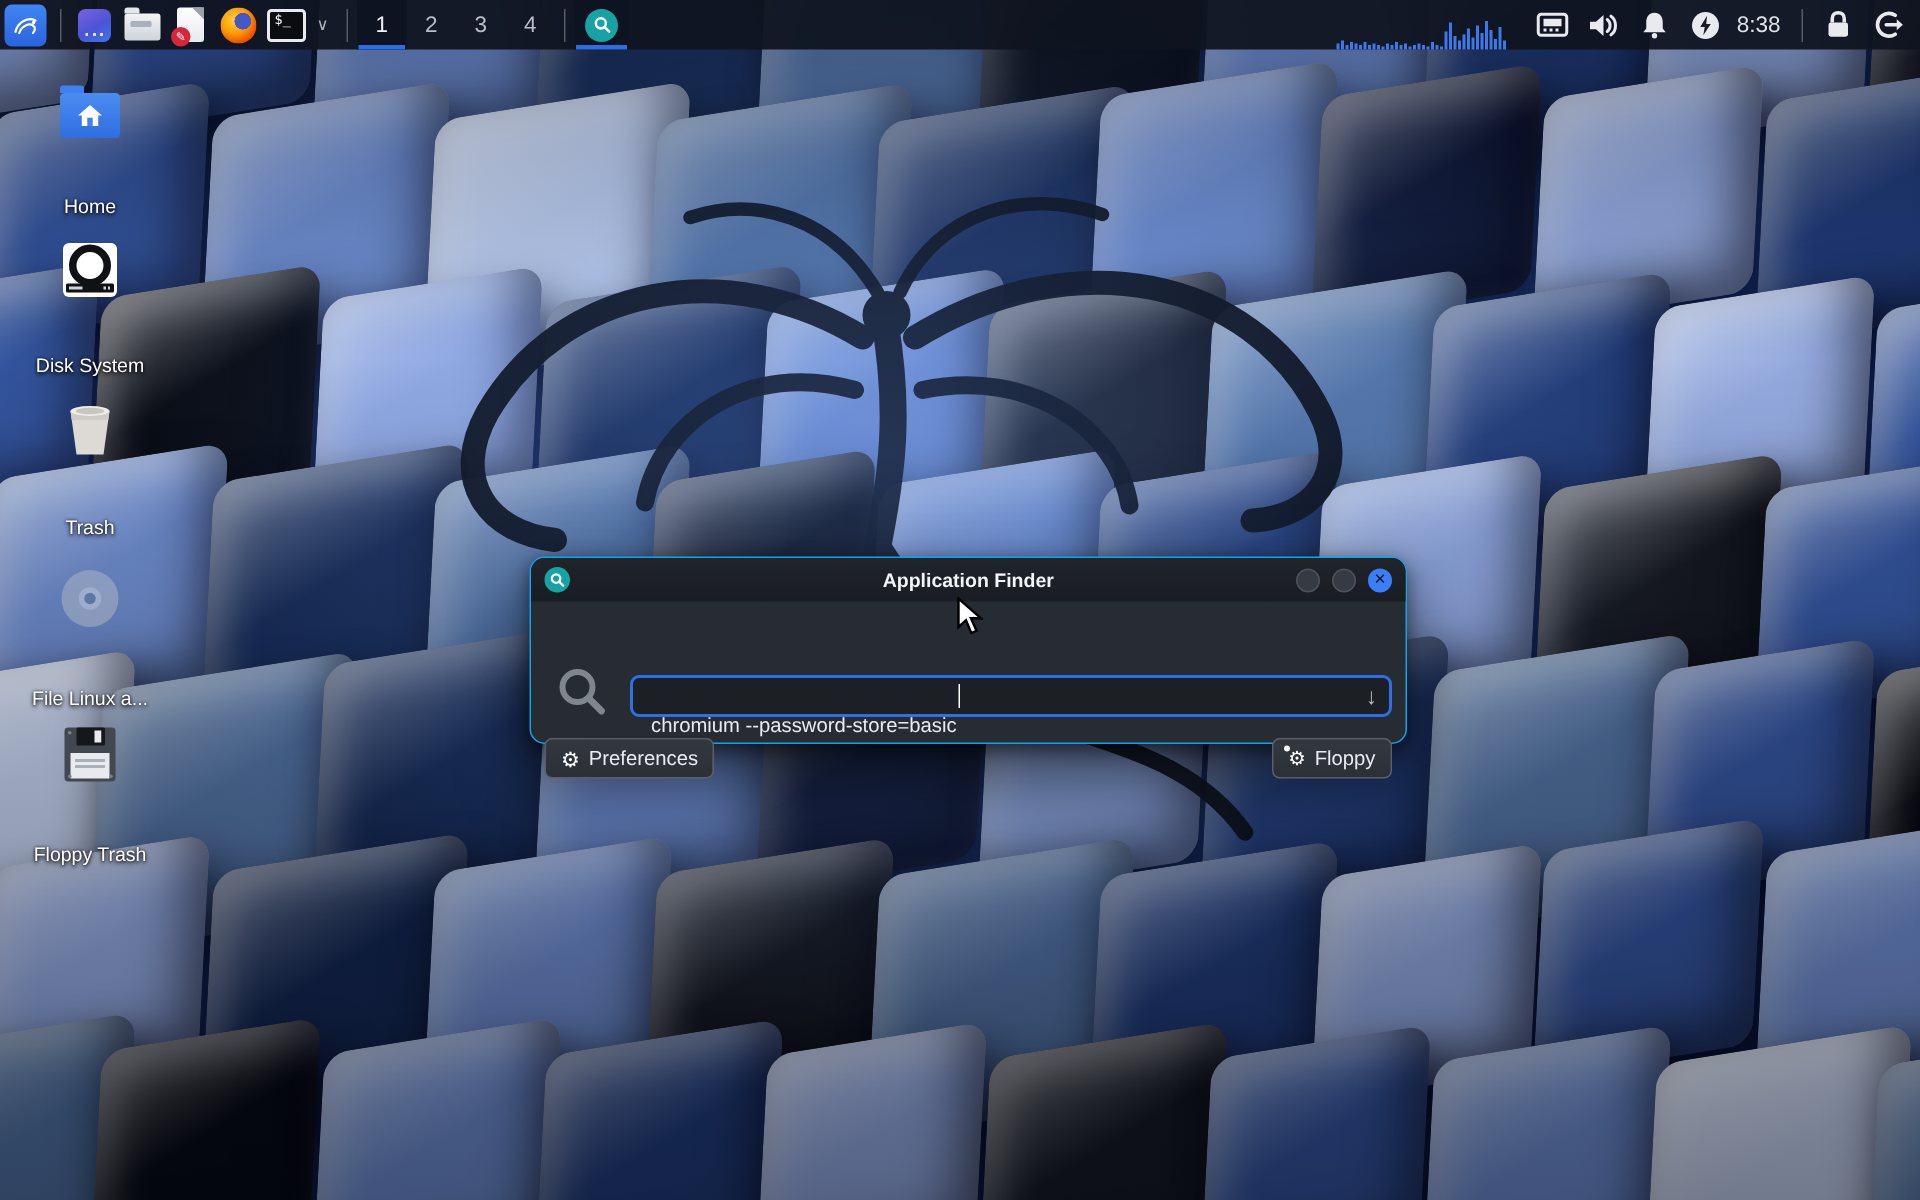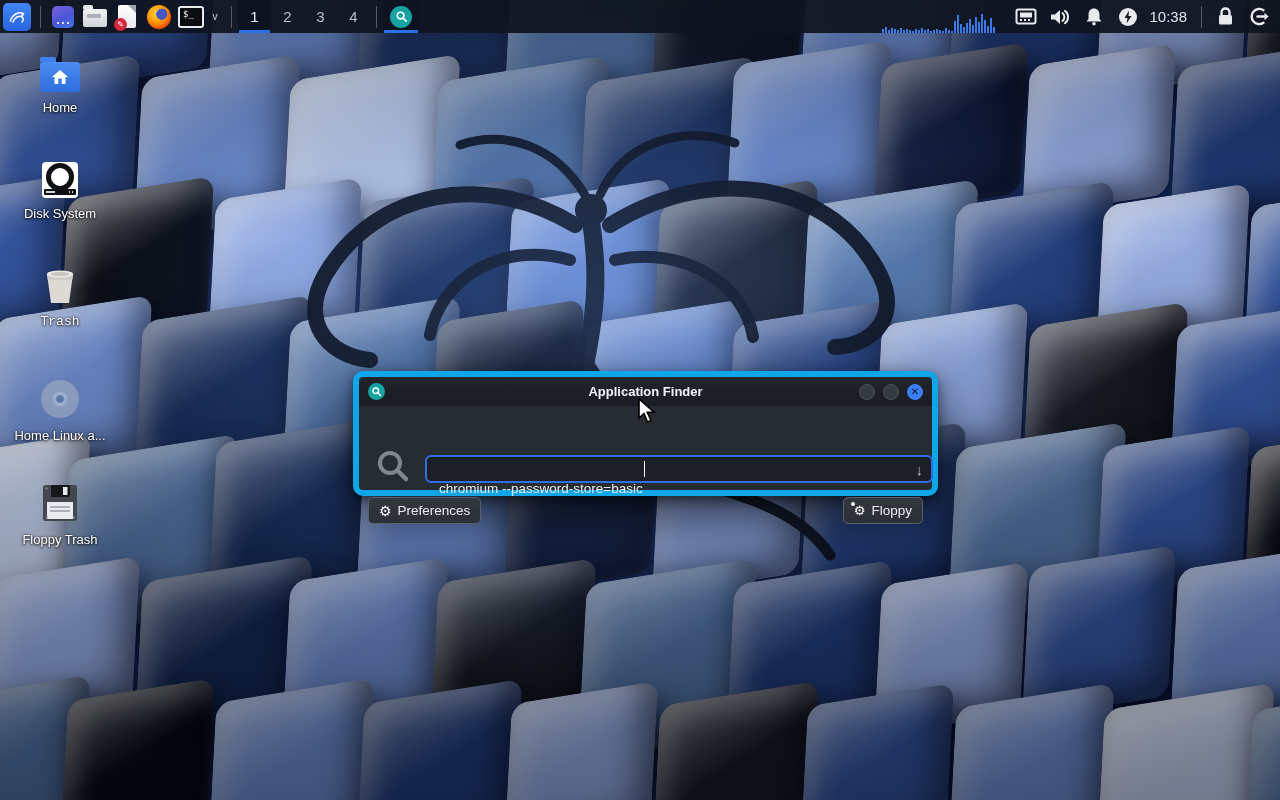--- a/index.html
+++ b/index.html
@@ -45,34 +45,34 @@
   .underline{position:absolute;left:1px;right:1px;bottom:0;height:3px;background:#2a6ee8;}
   .finder-btn{width:36px;height:33px;display:flex;align-items:center;justify-content:center;background:#0d1320;position:relative;flex:none;}
   .teal-circle{width:22px;height:22px;border-radius:50%;background:#17a3a3;display:flex;align-items:center;justify-content:center;}
   #panel-spacer{flex:1;}
   #cpu-graph{display:flex;align-items:flex-end;gap:1px;height:33px;padding-bottom:1px;flex:none;margin-right:14px;}
   .cpubar{width:2px;background:#3b78e8;flex:none;}
   .tray{width:34px;height:33px;display:flex;align-items:center;justify-content:center;flex:none;}
   #clock{color:#dfe3e8;font-size:15px;margin:0 8px 0 4px;flex:none;}
   
   #desktop-icons{position:absolute;left:10px;top:50px;width:100px;z-index:10;list-style:none;margin:0;padding:0;}
-  .dicon{position:absolute;left:0;width:100px;display:flex;flex-direction:column;align-items:center;}
+  .dicon{position:absolute;left:0;width:100px;display:flex;flex-direction:column;align-items:center;gap:30px;}
   .dlabel{margin-top:8px;color:#fff;font-size:13px;text-shadow:0 1px 3px rgba(0,0,0,.9),0 0 2px rgba(0,0,0,.8);white-space:nowrap;}
   .home-folder{width:40px;height:30px;background:linear-gradient(180deg,#4b8cf2,#2f6ee0);border-radius:3px;position:relative;margin-top:6px;display:flex;align-items:center;justify-content:center;}
   .home-folder:before{content:"";position:absolute;left:0;top:-5px;width:16px;height:5px;background:#3f7fee;border-radius:2px 2px 0 0;}
   .fs-icon{width:36px;height:36px;background:#fff;border-radius:4px;position:relative;display:flex;align-items:center;justify-content:center;}
   .fs-ring{width:18px;height:18px;border:5px solid #101114;border-radius:50%;margin-top:-6px;}
   .fs-bar{position:absolute;left:2px;right:2px;bottom:3px;height:6px;background:#101114;border-radius:1px;}
   .fs-bar:before{content:"";position:absolute;left:2px;top:2px;width:9px;height:2px;background:#cfd4da;}
   .fs-bar:after{content:"";position:absolute;right:2px;top:2px;width:5px;height:2px;
     background:repeating-linear-gradient(90deg,#cfd4da 0 1.5px,transparent 1.5px 3px);}
   
   #finder{position:absolute;left:353px;top:371px;width:585px;height:125px;z-index:50;
     border-radius:10px;box-shadow:0 20px 46px rgba(0,0,0,.6),0 4px 12px rgba(0,0,0,.5);
-    background:#272b32;border:6px solid #0ea5e9;box-sizing:border-box;}
+    background:#272b32;border:1px solid #0ea5e9;box-sizing:border-box;}
   #finder-titlebar{height:29px;background:linear-gradient(180deg,#20242b,#191c22);border-radius:9px 9px 0 0;
     display:flex;align-items:center;position:relative;}
   #finder-title{position:absolute;left:0;right:0;text-align:center;color:#f2f4f7;font-size:13px;font-weight:bold;}
   .tb-circle{width:16px;height:16px;border-radius:50%;background:#363b43;border:1px solid #4d535c;box-sizing:border-box;margin-left:8px;flex:none;z-index:2;}
   .tb-close{background:#3b7ef7;border-color:#3b7ef7;display:flex;align-items:center;justify-content:center;color:#0c1422;font-size:10px;font-weight:bold;}
   #finder-body{position:relative;height:95px;}
   #cmd-input{position:absolute;left:66px;top:49px;width:508px;height:28px;background:#1c1f26;
     border:2px solid #2e6ee7;border-radius:6px;box-sizing:border-box;display:flex;align-items:center;
     color:#e9ebef;font-size:13.5px;padding:0 8px 0 12px;}
   #finder{--x:0}
@@ -306,21 +306,21 @@
       <path d="M9 1.5 C12.5 1.5 14.5 4 14.5 8 L14.5 12 L16.5 14.5 L1.5 14.5 L3.5 12 L3.5 8 C3.5 4 5.5 1.5 9 1.5 Z" fill="#e8eaee"></path>
       <circle cx="9" cy="16.8" r="1.8" fill="#e8eaee"></circle>
     </svg>
   </div>
   <div class="tray">
     <svg width="20" height="20" viewBox="0 0 20 20">
       <circle cx="10" cy="10" r="9" fill="#e8eaee"></circle>
       <polygon points="11,3.5 6.5,11 9.5,11 8.5,16.5 13.5,9 10.5,9" fill="#181c24"></polygon>
     </svg>
   </div>
-  <div id="clock">10:38</div>
+  <div id="clock">8:38</div>
   <div class="psep"></div>
   <div class="tray">
     <svg width="17" height="19" viewBox="0 0 17 19">
       <path d="M4.5 8 L4.5 5.5 C4.5 3 6 1.5 8.5 1.5 C11 1.5 12.5 3 12.5 5.5 L12.5 8" fill="none" stroke="#e8eaee" stroke-width="2.4"></path>
       <rect x="2" y="8" width="13" height="9.5" rx="1.6" fill="#e8eaee"></rect>
     </svg>
   </div>
   <div class="tray" style="margin-right:4px;">
     <svg width="19" height="19" viewBox="0 0 19 19">
       <path d="M13.5 3.2 A7.6 7.6 0 1 0 13.5 15.8" fill="none" stroke="#e8eaee" stroke-width="2.4" stroke-linecap="round"></path>
@@ -340,36 +340,36 @@
     </div>
     <div class="dlabel">Home</div>
   </li>
   <li class="dicon" style="top:112px;">
     <div class="fs-icon">
         <div class="fs-ring"></div>
         <div class="fs-bar"></div>
       </div>
     <div class="dlabel">Disk System</div>
   </li>
-  <li class="dicon" style="top:216px;font-family:Liberation Mono, monospace;">
+  <li class="dicon" style="top:216px;">
     <svg width="40" height="40" viewBox="0 0 40 40">
       <path d="M7 8 L33 8 L29 37 L11 37 Z" fill="#ddd9d4"></path>
       <path d="M7 8 L33 8 L32.2 14 L7.8 14 Z" fill="#cfcbc6"></path>
       <ellipse cx="20" cy="8" rx="13" ry="3.4" fill="#efece8"></ellipse>
       <ellipse cx="20" cy="8" rx="9.5" ry="2.2" fill="#c9c5c0"></ellipse>
     </svg>
     <div class="dlabel">Trash</div>
   </li>
   <li class="dicon" style="top:328px;">
     <svg width="42" height="42" viewBox="0 0 42 42" opacity="0.55">
       <circle cx="21" cy="21" r="19" fill="#aab4c4"></circle>
       <circle cx="21" cy="21" r="7.5" fill="#cdd6e2"></circle>
       <circle cx="21" cy="21" r="3.8" fill="#5a7396"></circle>
     </svg>
-    <div class="dlabel">Home Linux a...</div>
+    <div class="dlabel">File Linux a...</div>
   </li>
   <li class="dicon" style="top:432px;">
     <svg width="42" height="42" viewBox="0 0 42 42">
       <rect x="4" y="3" width="34" height="36" rx="2.5" fill="#43474f"></rect>
       <rect x="12" y="3" width="19" height="12" rx="1" fill="#15171b"></rect>
       <rect x="24" y="5" width="4.5" height="8" fill="#e8eaee"></rect>
       <rect x="8" y="20" width="26" height="17" fill="#e8eaee"></rect>
       <rect x="11" y="24" width="20" height="2" fill="#aab0b8"></rect>
       <rect x="11" y="28" width="20" height="2" fill="#aab0b8"></rect>
       <circle cx="7.5" cy="6.5" r="1.2" fill="#7d828a"></circle>

